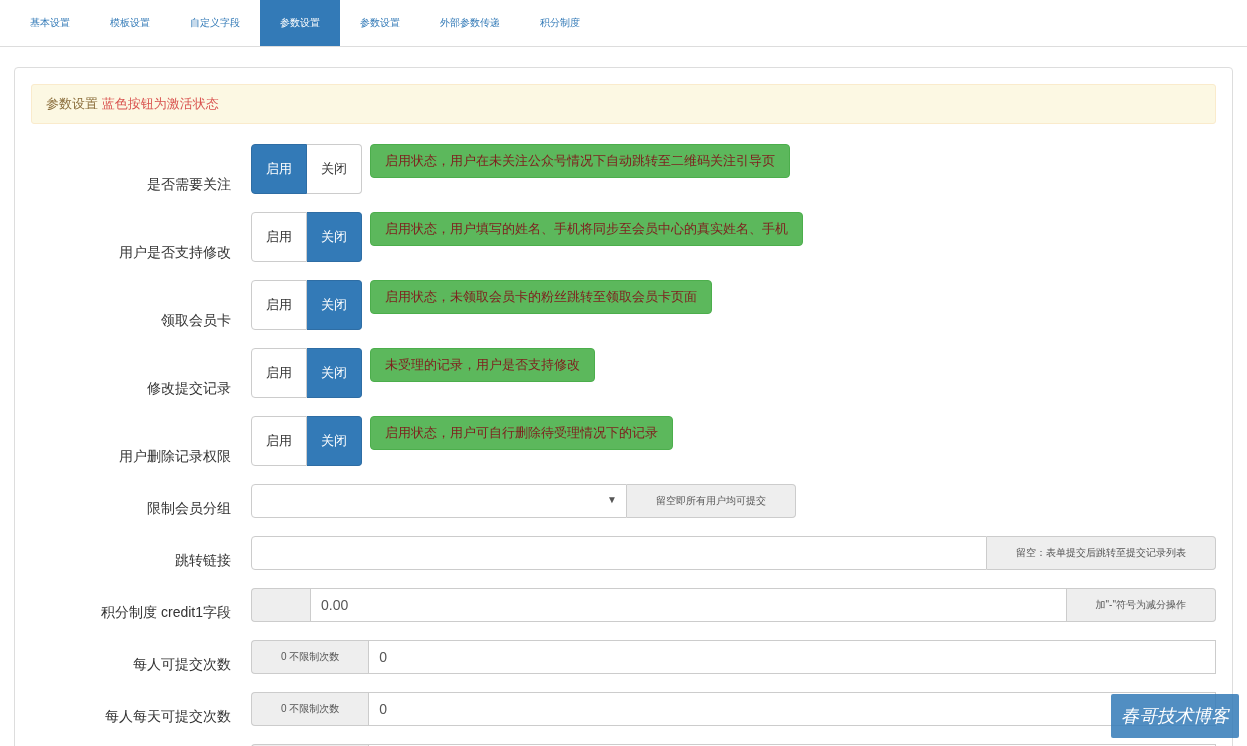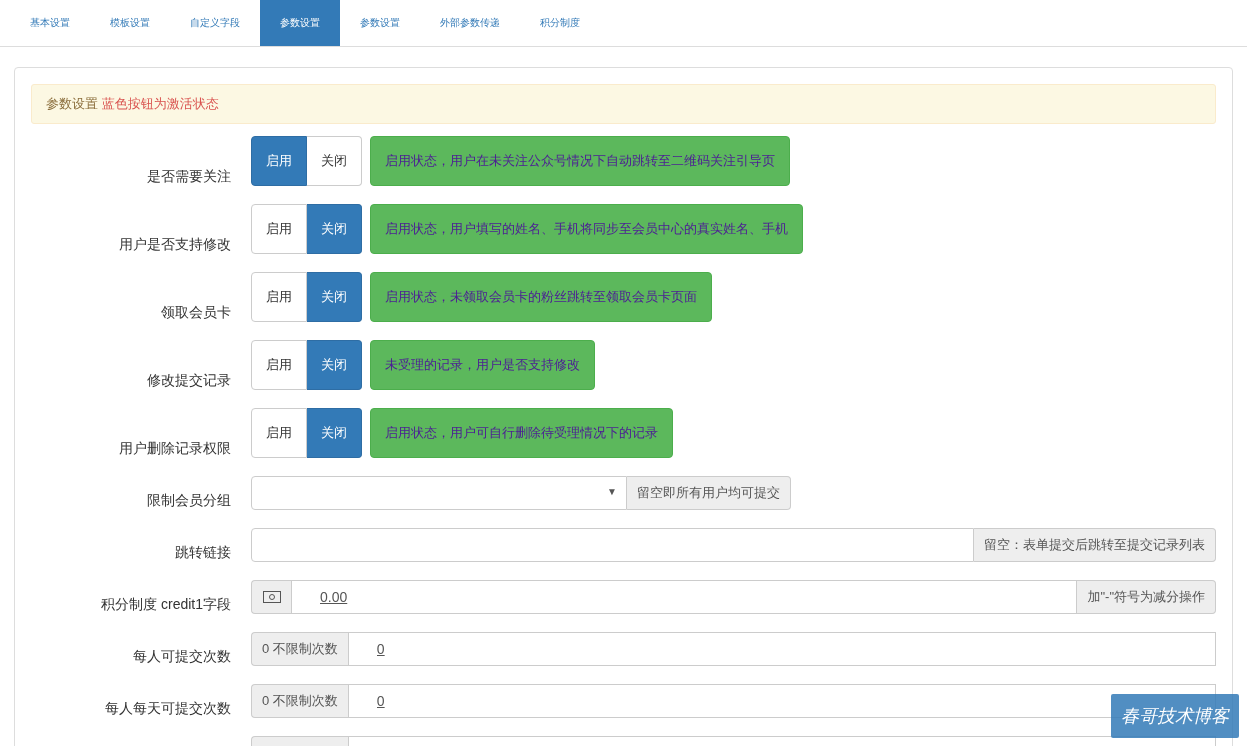--- a/index.html
+++ b/index.html
@@ -3,43 +3,43 @@
 <meta charset="utf-8">
 <style>
 * { box-sizing: border-box; margin: 0; padding: 0; }
 body { font-family: "Microsoft YaHei", Arial, sans-serif; font-size: 14px; color: #333; background: #fff; }
 
 .tabs { display: flex; border-bottom: 1px solid #ddd; padding: 0 10px; }
 .tab { padding: 16px 20px; color: #337ab7; cursor: pointer; font-size: 10px; }
 .tab.active { background: #337ab7; color: #fff; }
 
 .panel { margin: 20px 14px; border: 1px solid #ddd; border-radius: 4px; padding: 16px; }
-.alert { background: #fcf8e3; border: 1px solid #faebcc; padding: 10px 14px; border-radius: 3px; margin-bottom: 12px; color: #8a6d3b; font-size: 13px; }
+.alert { background: #fcf8e3; border: 1px solid #faebcc; padding: 10px 14px; border-radius: 3px; margin-bottom: 20px; color: #8a6d3b; font-size: 13px; }
 .alert .hint-red { color: #d9534f; }
 
 .form-row { display: flex; align-items: flex-end; margin-bottom: 18px; }
 .form-label { width: 220px; text-align: right; padding-right: 20px; color: #333; font-size: 14px; }
 .form-control-wrap { flex: 1; display: flex; align-items: stretch; }
 
 .btn { display: inline-flex; align-items: center; justify-content: center; padding: 0 14px; height: 50px; border: 1px solid #ccc; background: #fff; font-size: 13px; cursor: pointer; color: #333; }
 .btn.primary { background: #337ab7; color: #fff; border-color: #2e6da4; }
 .btn-group { display: flex; }
 .btn-group .btn { border-radius: 0; }
 .btn-group .btn:first-child { border-top-left-radius: 4px; border-bottom-left-radius: 4px; }
 .btn-group .btn:last-child { border-top-right-radius: 4px; border-bottom-right-radius: 4px; }
 .btn-group .btn + .btn { border-left: none; }
 
-.info-badge { display: inline-flex; align-items: center; padding: 0 14px; height: 50px; background: #5cb85c; color: #4c1d95; border: 1px solid #4cae4c; border-radius: 4px; margin-left: 8px; font-size: 13px; white-space: nowrap; }
+.info-badge { display: inline-flex; align-items: center; padding: 0 14px; height: 34px; background: #5cb85c; color: #7f1d1d; border: 1px solid #4cae4c; border-radius: 4px; margin-left: 8px; font-size: 13px; white-space: nowrap; }
 
 .select { height: 34px; border: 1px solid #ccc; border-radius: 4px 0 0 4px; padding: 0 24px 0 10px; background: #fff; min-width: 376px; appearance: none; -webkit-appearance: none; position: relative; cursor: pointer; }
 .select-wrap { position: relative; }
 .select-wrap::after { content: "▼"; position: absolute; right: 10px; top: 10px; font-size: 10px; color: #555; pointer-events: none; }
-.addon { display: inline-flex; align-items: center; padding: 0 10px; height: 34px; background: #eee; border: 1px solid #ccc; font-size: 13px; color: #555; white-space: nowrap; }
+.addon { display: inline-flex; align-items: center; padding: 0 29px; height: 34px; background: #eee; border: 1px solid #ccc; font-size: 10px; color: #555; white-space: nowrap; }
 
-.input { height: 34px; border: 1px solid #ccc; padding: 0 28px; font-size: 14px; color: #555; flex: 1; text-decoration: underline; }
+.input { height: 34px; border: 1px solid #ccc; padding: 0 10px; font-size: 14px; color: #555; flex: 1; }
 .input-group { display: flex; flex: 1; }
 .input-group .addon:first-child { border-right: none; border-radius: 4px 0 0 4px; }
 .input-group .addon:last-child { border-left: none; border-radius: 0 4px 4px 0; }
 .input-group .input { border-radius: 0; }
 .input-group .input:first-child { border-radius: 4px 0 0 4px; }
 .input-group .input:last-child { border-radius: 0 4px 4px 0; }
 .input-group .addon + .input { border-radius: 0; }
 .input-group .input:only-child { border-radius: 4px; }
 
 .money-icon { font-family: monospace; width: 40px; justify-content: center; }

